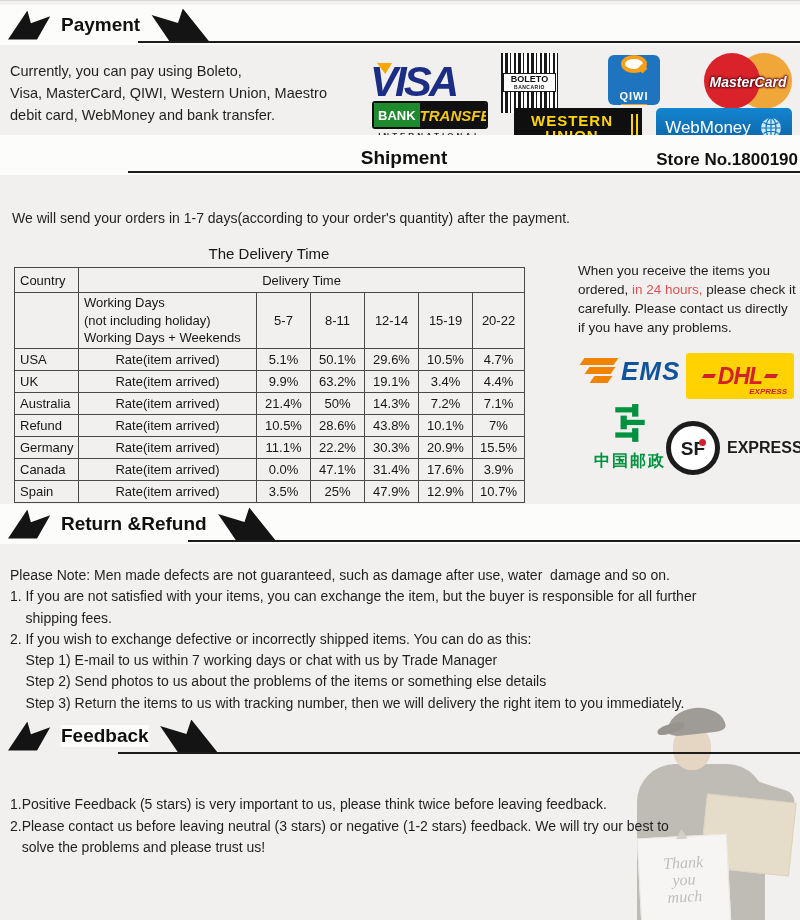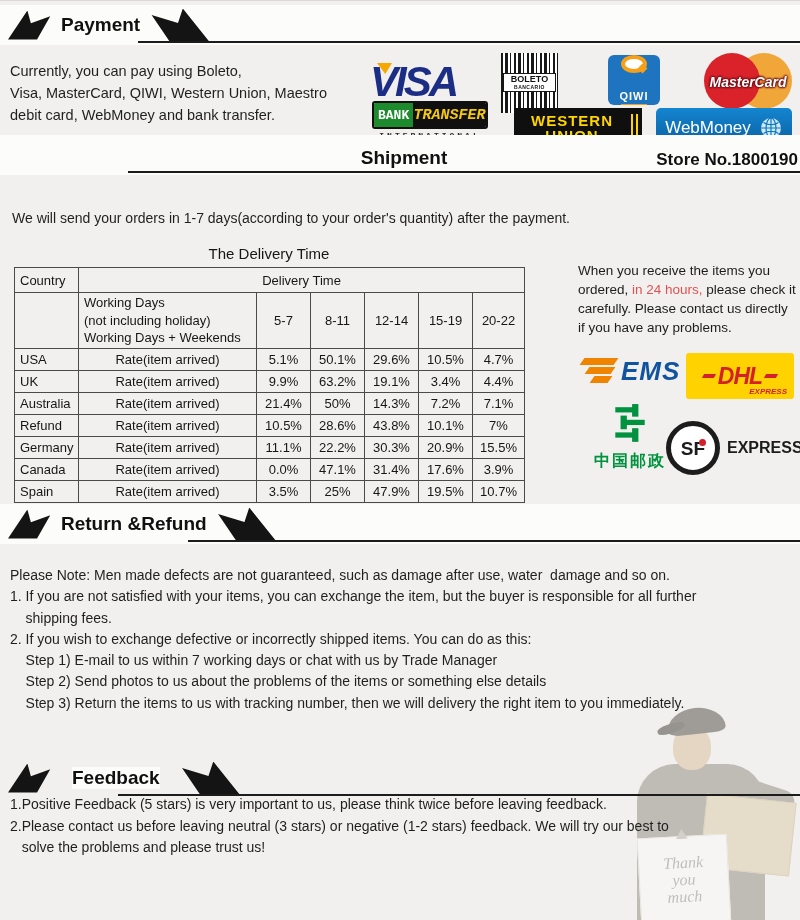--- a/index.html
+++ b/index.html
@@ -28,21 +28,21 @@
   .bl2{font-size:5px;font-weight:bold;color:#111;letter-spacing:.5px;line-height:1.1;}
   .qiwi{position:absolute;left:608px;top:54px;width:52px;height:50px;background:#1f74bf;border-radius:6px;display:flex;flex-direction:column;align-items:center;justify-content:center;}
   .qiwi-q{width:18px;height:18px;border:4px solid #f5a018;border-radius:50%;background:#fff;position:relative;}
   .qiwi-q::after{content:"";position:absolute;width:7px;height:7px;background:#f5a018;right:-3px;bottom:-3px;transform:rotate(45deg);}
   .qiwi-label{color:#fff;font-weight:bold;font-size:11px;margin-top:18px;letter-spacing:1px;line-height:1;}
   .qiwi-bar{width:26px;height:2px;background:#f5a018;margin-top:2px;}
   .mc{position:absolute;left:704px;top:52px;width:88px;height:56px;}
   .mc-org{position:absolute;right:0;top:0;width:56px;height:56px;border-radius:50%;background:#f1a63a;}
   .mc-red{position:absolute;left:0;top:0;width:56px;height:56px;border-radius:50%;background:#d9222a;}
   .mc-text{position:absolute;left:0;right:0;top:21px;text-align:center;color:#fff;font-weight:bold;font-style:italic;font-size:14px;z-index:2;text-shadow:0 1px 2px #701016,0 -1px 2px #701016,1px 0 2px #701016,-1px 0 2px #701016;}
-  .bt{position:absolute;left:372px;top:100px;width:116px;font-family:Liberation Mono, monospace;}
+  .bt{position:absolute;left:372px;top:100px;width:116px;}
   .bt-top{display:flex;align-items:stretch;border:2px solid #101010;border-radius:3px;overflow:hidden;height:24px;}
   .bt-bank{background:#1e8a2e;color:#fff;font-weight:bold;font-size:13px;display:flex;align-items:center;padding:0 4px;}
   .bt-transfer{background:#101010;color:#f3c712;font-weight:bold;font-style:italic;font-size:15px;display:flex;align-items:center;justify-content:center;padding:0 0;flex:1;}
   .bt-intl{text-align:center;font-size:8px;font-weight:bold;color:#2a2a2a;letter-spacing:3px;margin-top:2px;}
   .wu{position:absolute;left:514px;top:107px;width:128px;height:40px;background:#0f0f0f;color:#ffd400;display:flex;flex-direction:column;align-items:center;justify-content:center;line-height:1;padding-right:12px;box-sizing:border-box;}
   .wu::after{content:"";position:absolute;right:4px;top:6px;bottom:6px;width:7px;background:repeating-linear-gradient(90deg,#ffd400 0 2px,#0f0f0f 2px 5px);}
   .wu span{font-size:15px;font-weight:bold;letter-spacing:1px;}
   .wm{position:absolute;left:656px;top:107px;width:136px;height:40px;background:linear-gradient(#1385d0,#0b5e9e);border-radius:5px;display:flex;align-items:center;justify-content:center;gap:8px;color:#fff;}
   .wm-label{font-size:17px;}
 
@@ -248,21 +248,21 @@
       <td class="cv">31.4%</td>
       <td class="cv">17.6%</td>
       <td class="cv">3.9%</td>
     </tr>
     <tr>
       <td class="cc">Spain</td>
       <td class="cl">Rate(item arrived)</td>
       <td class="cv">3.5%</td>
       <td class="cv">25%</td>
       <td class="cv">47.9%</td>
-      <td class="cv">19.5%</td>
+      <td class="cv">12.9%</td>
       <td class="cv">10.7%</td>
     </tr>
   </tbody>
     </table>
 
   <div class="note z2">
     <span>When you receive the items you ordered, </span><span class="hl">in 24 hours,</span><span> please check it carefully. Please contact us directly if you have any problems.</span>
   </div>
 
   <div class="ems z2">
@@ -325,21 +325,21 @@
     <div class="dm-face"></div>
     <div class="dm-cap"></div>
     <div class="dm-brim"></div>
     <div class="dm-sign">
       <span class="sign-text">Thank
 you
 much</span>
     </div>
   </div>
 
-  <div class="banner" style="top:757px;background:transparent;gap:11px;">
+  <div class="banner" style="top:715px;background:transparent;">
     <span class="flag flag-l"></span>
     <span class="banner-title" style="background:#fcfcfb;">Feedback</span>
     <span class="flag flag-r"></span>
     <div class="banner-line" style="left:118px;"></div>
   </div>
 
   <div class="txt prewrap z2" style="left:10px;top:793px;right:16px;font-size:14px;line-height:1.55;">1.Positive Feedback (5 stars) is very important to us, please think twice before leaving feedback.
 2.Please contact us before leaving neutral (3 stars) or negative (1-2 stars) feedback. We will try our best to
    solve the problems and please trust us!</div>
 

